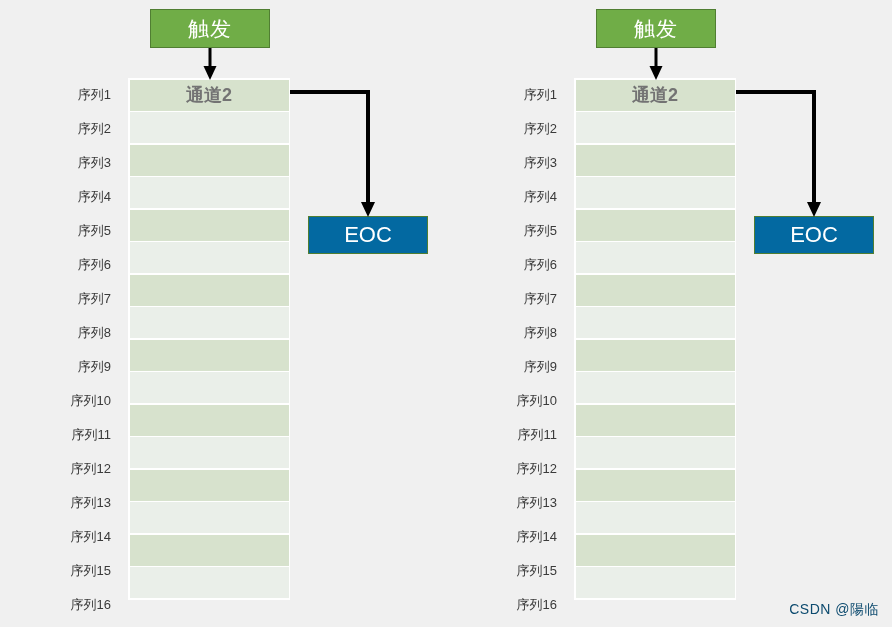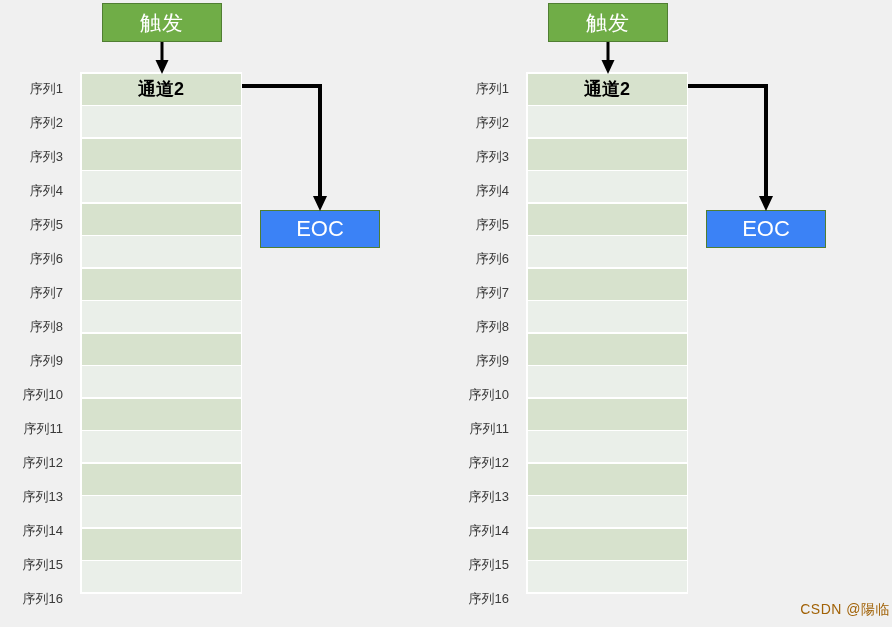--- a/index.html
+++ b/index.html
@@ -16,23 +16,24 @@
   }
   .canvas {
     position: relative;
     width: 892px;
     height: 627px;
   }
 
   
   .group {
     position: absolute;
-    top: 0;
+    top: 6px;
     width: 446px;
     height: 471px;
+    margin-left: 48px;
   }
   .group.left  { left: 0; }
   .group.right { left: 446px; }
 
   
   .trigger-box {
     position: absolute;
     left: 102px;
     top: 3px;
     width: 120px;
@@ -47,21 +48,21 @@
     letter-spacing: 1px;
   }
 
   
   .eoc-box {
     position: absolute;
     left: 260px;
     top: 210px;
     width: 120px;
     height: 38px;
-    background: #3b82f6;
+    background: #0369a1;
     border: 1px solid #507e32;
     box-sizing: border-box;
     color: #ffffff;
     font-size: 22px;
     line-height: 36px;
     text-align: center;
   }
 
   
   .label-col {
@@ -89,44 +90,44 @@
     box-sizing: border-box;
   }
   .seq-row {
     height: 31px;
     margin: 1.5px 1.5px;
     box-sizing: border-box;
   }
   .seq-row.odd  { background: #d7e2cd; }
   .seq-row.even { background: #eaefe9; }
   .seq-row.header {
-    color: #000000;
+    color: #737373;
     font-size: 18px;
     font-weight: bold;
     line-height: 31px;
     text-align: center;
   }
 
   
   .connectors {
     position: absolute;
     left: 0;
     top: 0;
     width: 446px;
     height: 627px;
     pointer-events: none;
   }
 
   
   .watermark {
     position: absolute;
-    right: 2px;
+    right: 13px;
     bottom: 8px;
     font-size: 14px;
-    color: #a16207;
+    color: #0c4a6e;
     letter-spacing: 0.5px;
     white-space: nowrap;
   }
 </style>
 </head>
 <body>
 
 <div class="canvas">
 
   <div class="group left">

